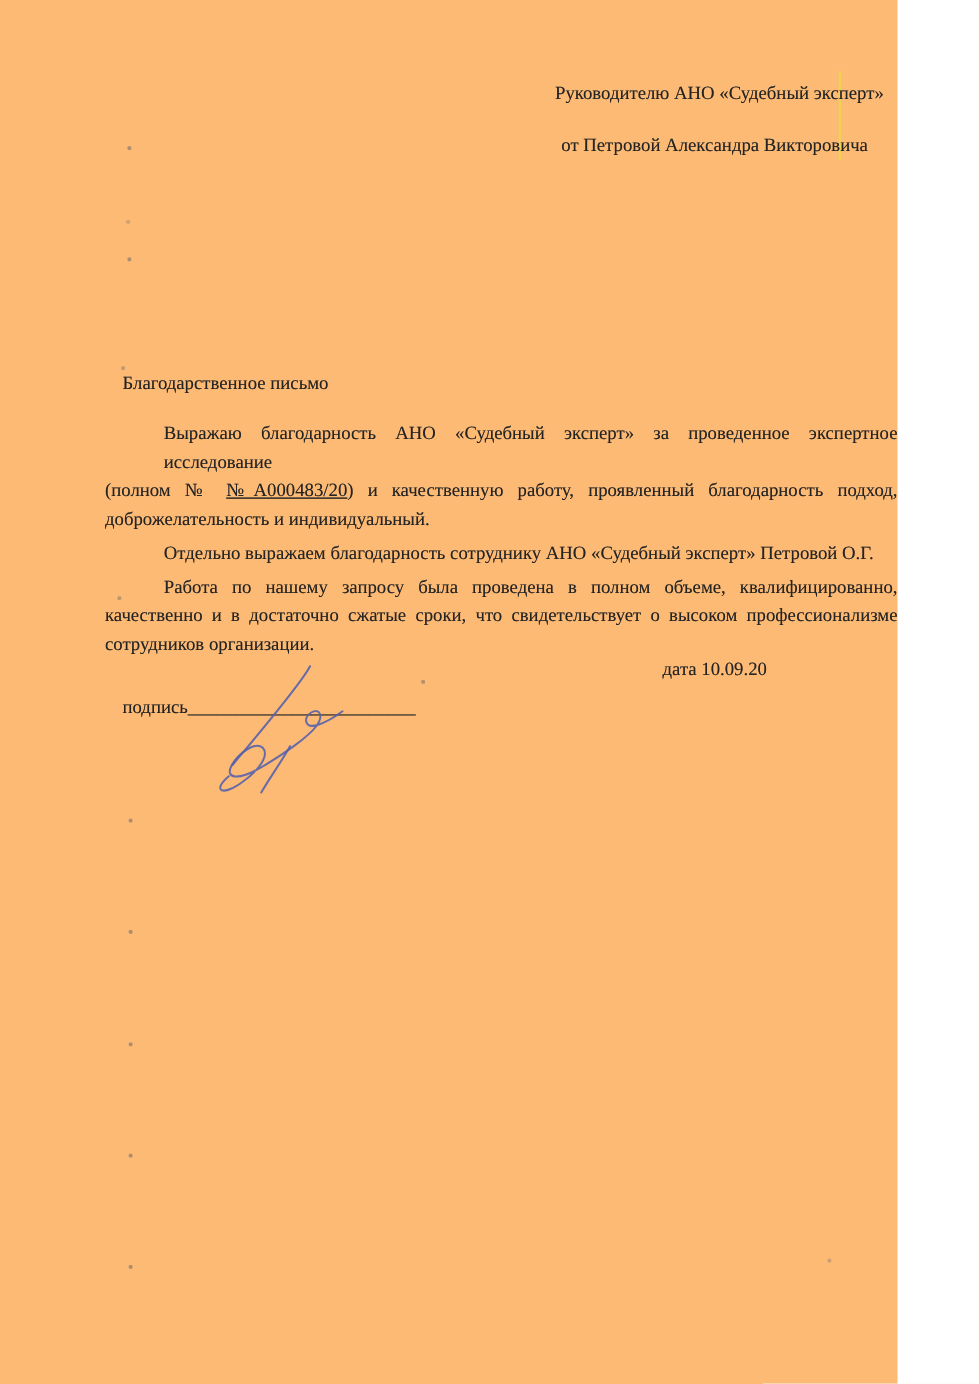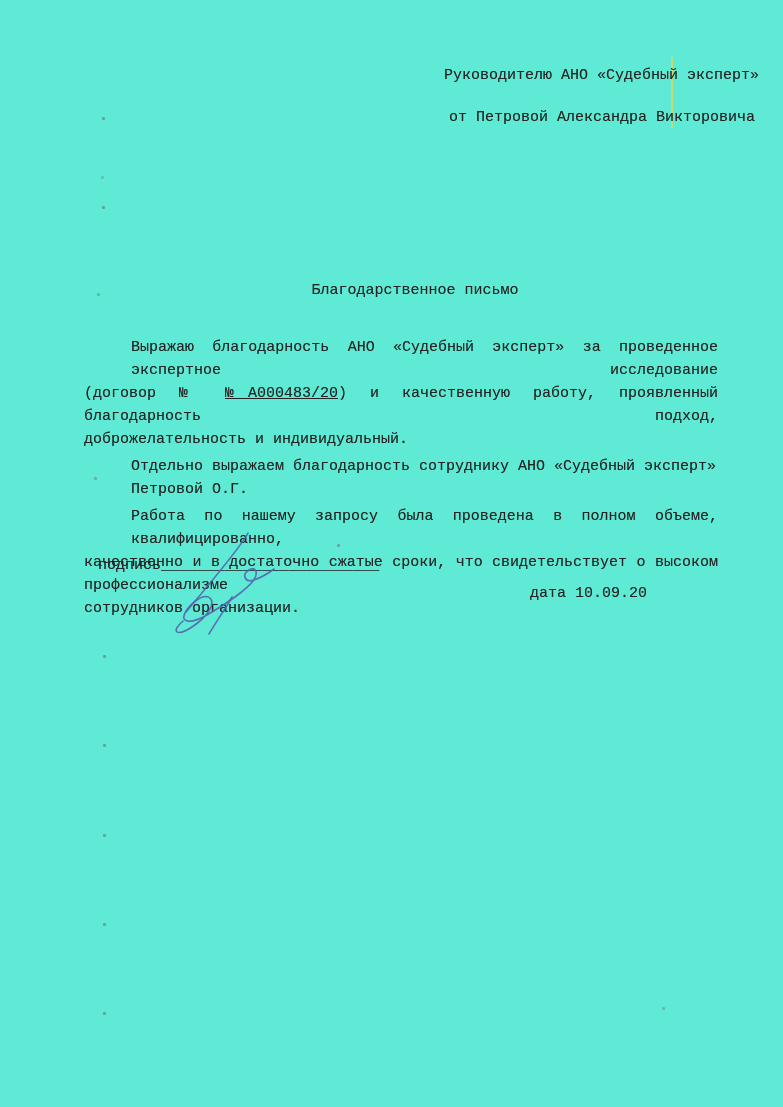--- a/index.html
+++ b/index.html
@@ -1,21 +1,21 @@
 <!DOCTYPE html>
 <html><head>
 <meta charset="utf-8">
 <style>
   html, body { margin: 0; padding: 0; background: #ffffff; }
   .page {
     position: relative;
-    width: 783px;
+    width: 718px;
     height: 1107px;
-    background: #5eead4;
-    font-family: Liberation Mono, monospace;
+    background: #fdba74;
+    font-family: Liberation Serif, serif;
     font-size: 15px;
     color: #242424;
     overflow: hidden;
     text-shadow: 0 0 0.4px rgba(40,40,40,0.45);
   }
 
   
   .streak {
     position: absolute;
     left: 671px; top: 57px;
@@ -24,39 +24,39 @@
   }
 
   
   .header { position: absolute; left: 444px; top: 66px; width: 300px; }
   .header-line { line-height: 19px; white-space: nowrap; }
   .header-line.second { margin-top: 23px; padding-left: 5px; }
 
   
   .title {
     position: absolute;
-    left: 98px; top: 281px; width: 634px;
-    text-align: center;
+    left: 98px; top: 297px; width: 634px;
+    text-align: left;
     line-height: 20px;
   }
 
   
   .body-block { position: absolute; left: 84px; top: 336px; width: 634px; }
   .para { margin: 0 0 4px 0; }
   .para.tight { margin-bottom: 0; }
   .line { line-height: 23px; min-height: 23px; }
   .line.just { text-align: justify; text-align-last: justify; }
   .line.indent { padding-left: 47px; }
   .underlined { text-decoration: underline; }
 
   
   .sig-fio { position: absolute; left: 98px; top: 536px; line-height: 20px; white-space: nowrap; }
   .sig-line { position: absolute; left: 98px; top: 556px; line-height: 20px; white-space: nowrap; }
   .sig-underscores { letter-spacing: 0.1px; text-align: right; }
-  .sig-date { position: absolute; left: 530px; top: 584px; line-height: 20px; white-space: nowrap; }
+  .sig-date { position: absolute; left: 530px; top: 526px; line-height: 20px; white-space: nowrap; }
 
   
   .sig-ink { position: absolute; left: 160px; top: 520px; width: 135px; height: 125px; pointer-events: none; }
   .sig-ink path { fill: none; stroke: #5360ad; stroke-width: 1.6; stroke-linecap: round; opacity: 0.88; }
 
   
   .speck {
     position: absolute;
     width: 3px; height: 3px;
     border-radius: 1px;
@@ -74,21 +74,21 @@
   <div class="header">
     <div class="header-line">Руководителю АНО «Судебный эксперт»</div>
     <div class="header-line second">от Петровой Александра Викторовича</div>
   </div>
 
   <div class="title">Благодарственное письмо</div>
 
   <div class="body-block">
     <div class="para">
       <div class="line just indent">Выражаю благодарность АНО «Судебный эксперт» за проведенное экспертное исследование</div>
-      <div class="line just"><span>(договор № </span><span class="underlined">№А000483/20</span><span>) и качественную работу, проявленный благодарность подход,</span></div>
+      <div class="line just"><span>(полном № </span><span class="underlined">№А000483/20</span><span>) и качественную работу, проявленный благодарность подход,</span></div>
       <div class="line">доброжелательность и индивидуальный.</div>
     </div>
     <div class="para">
       <div class="line indent">Отдельно выражаем благодарность сотруднику АНО «Судебный эксперт» Петровой О.Г.</div>
     </div>
     <div class="para tight">
       <div class="line just indent">Работа по нашему запросу была проведена в полном объеме, квалифицированно,</div>
       <div class="line just">качественно и в достаточно сжатые сроки, что свидетельствует о высоком профессионализме</div>
       <div class="line">сотрудников организации.</div>
     </div>

